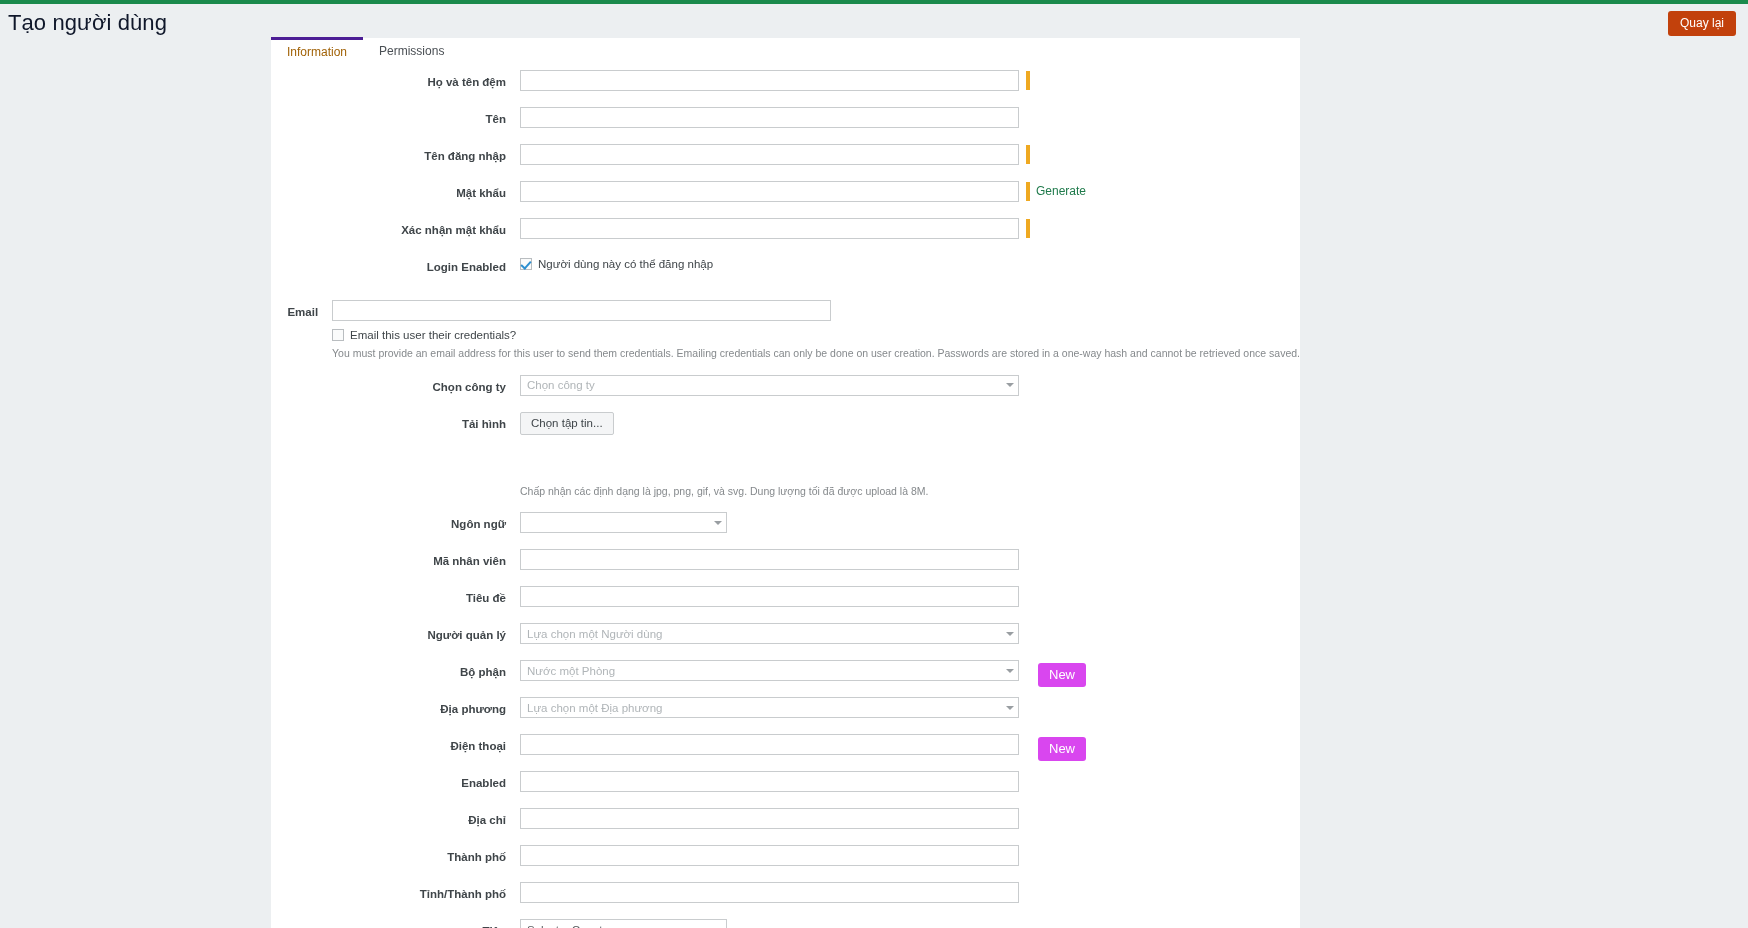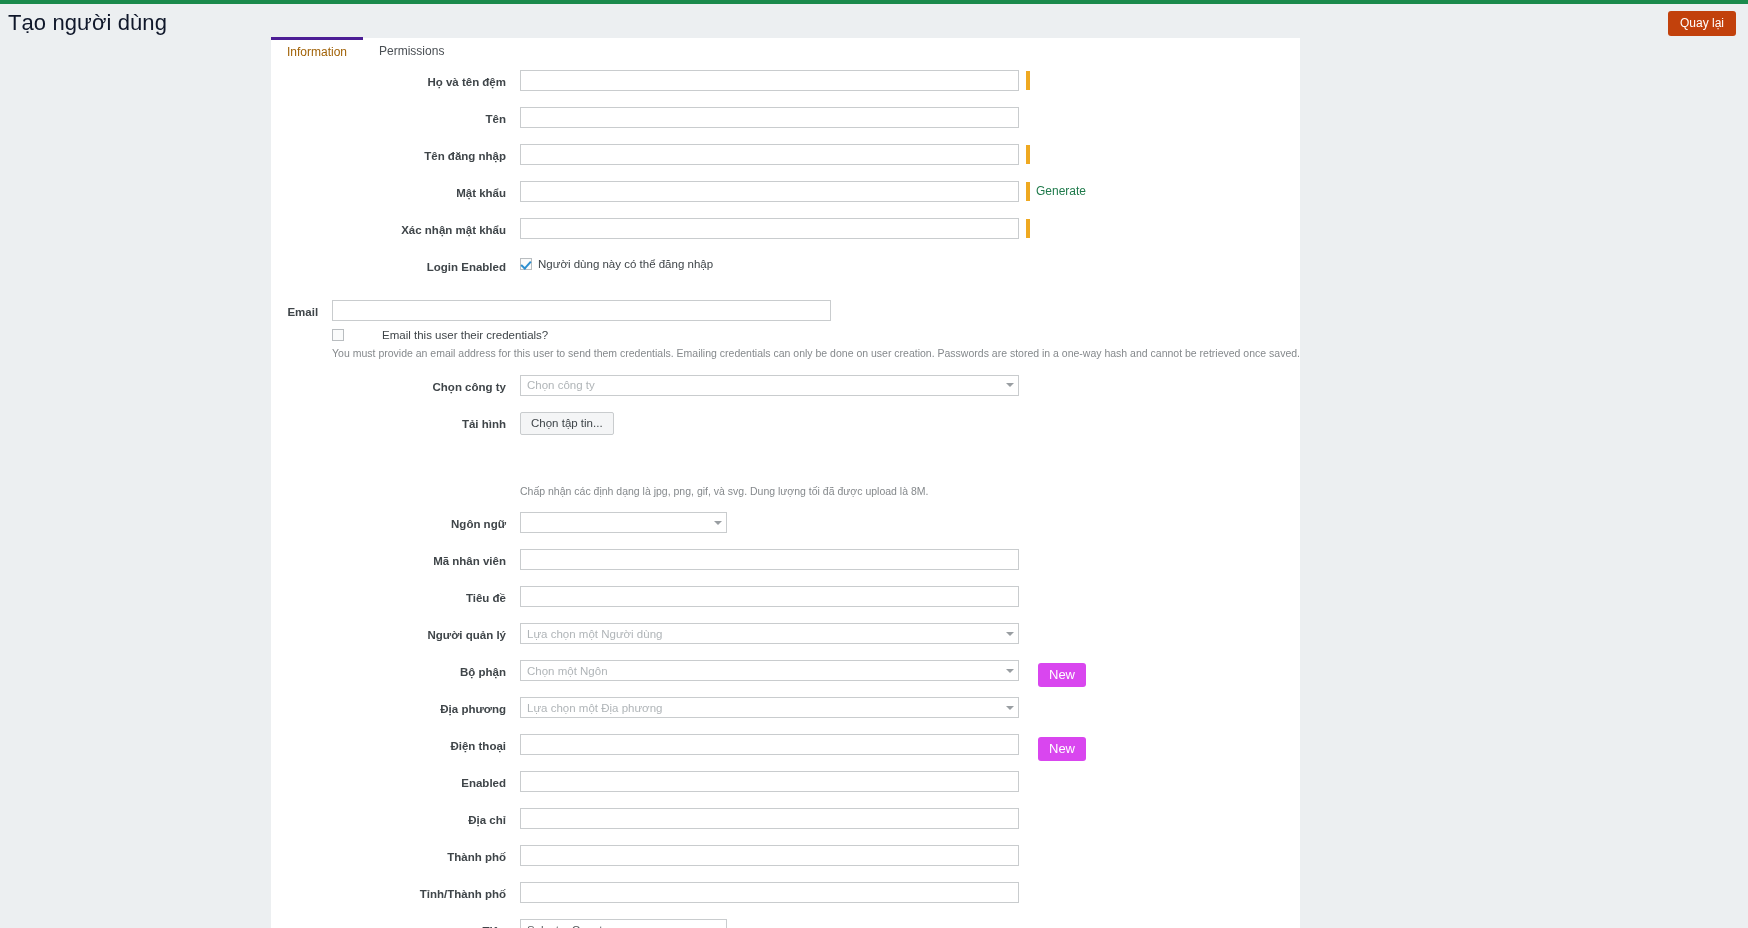--- a/index.html
+++ b/index.html
@@ -294,21 +294,21 @@
         <span class="cb-label">Người dùng này có thể đăng nhập</span>
       </div>
     </div>
   </div>
   <div style="height:16px"></div>
 
   <div class="form-row">
     <div class="form-label">Email</div>
     <div class="form-control-wrap" style="flex-direction:column;">
       <input class="txt w-long" type="text" placeholder="" style="">
-      <div class="cb-row" style="padding-top:8px;gap:32px;">
+      <div class="cb-row" style="padding-top:8px;">
         <span class="cb"></span>
         <span class="cb-label">Email this user their credentials?</span>
       </div>
       <div class="help-text" style="max-width:none;white-space:nowrap;">You must provide an email address for this user to send them credentials. Emailing credentials can only be done on user creation. Passwords are stored in a one-way hash and cannot be retrieved once saved.</div>
     </div>
   </div>
   <div style="height:14px"></div>
 
   <div class="form-row">
     <div class="form-label">Chọn công ty</div>
@@ -366,21 +366,21 @@
       </div>
       <button class="new-btn">New</button>
     </div>
   </div>
   <div class="spacer-sm"></div>
 
   <div class="form-row">
     <div class="form-label">Bộ phận</div>
     <div class="form-control-wrap">
       <div class="fake-select w-long">
-        <span class="ph">Chọn một Ngôn</span>
+        <span class="ph">Nước một Phòng</span>
         <span class="caret"></span>
       </div>
     </div>
   </div>
   <div class="spacer-sm"></div>
 
   <div class="form-row">
     <div class="form-label">Địa phương</div>
     <div class="form-control-wrap">
       <div class="fake-select w-long">

